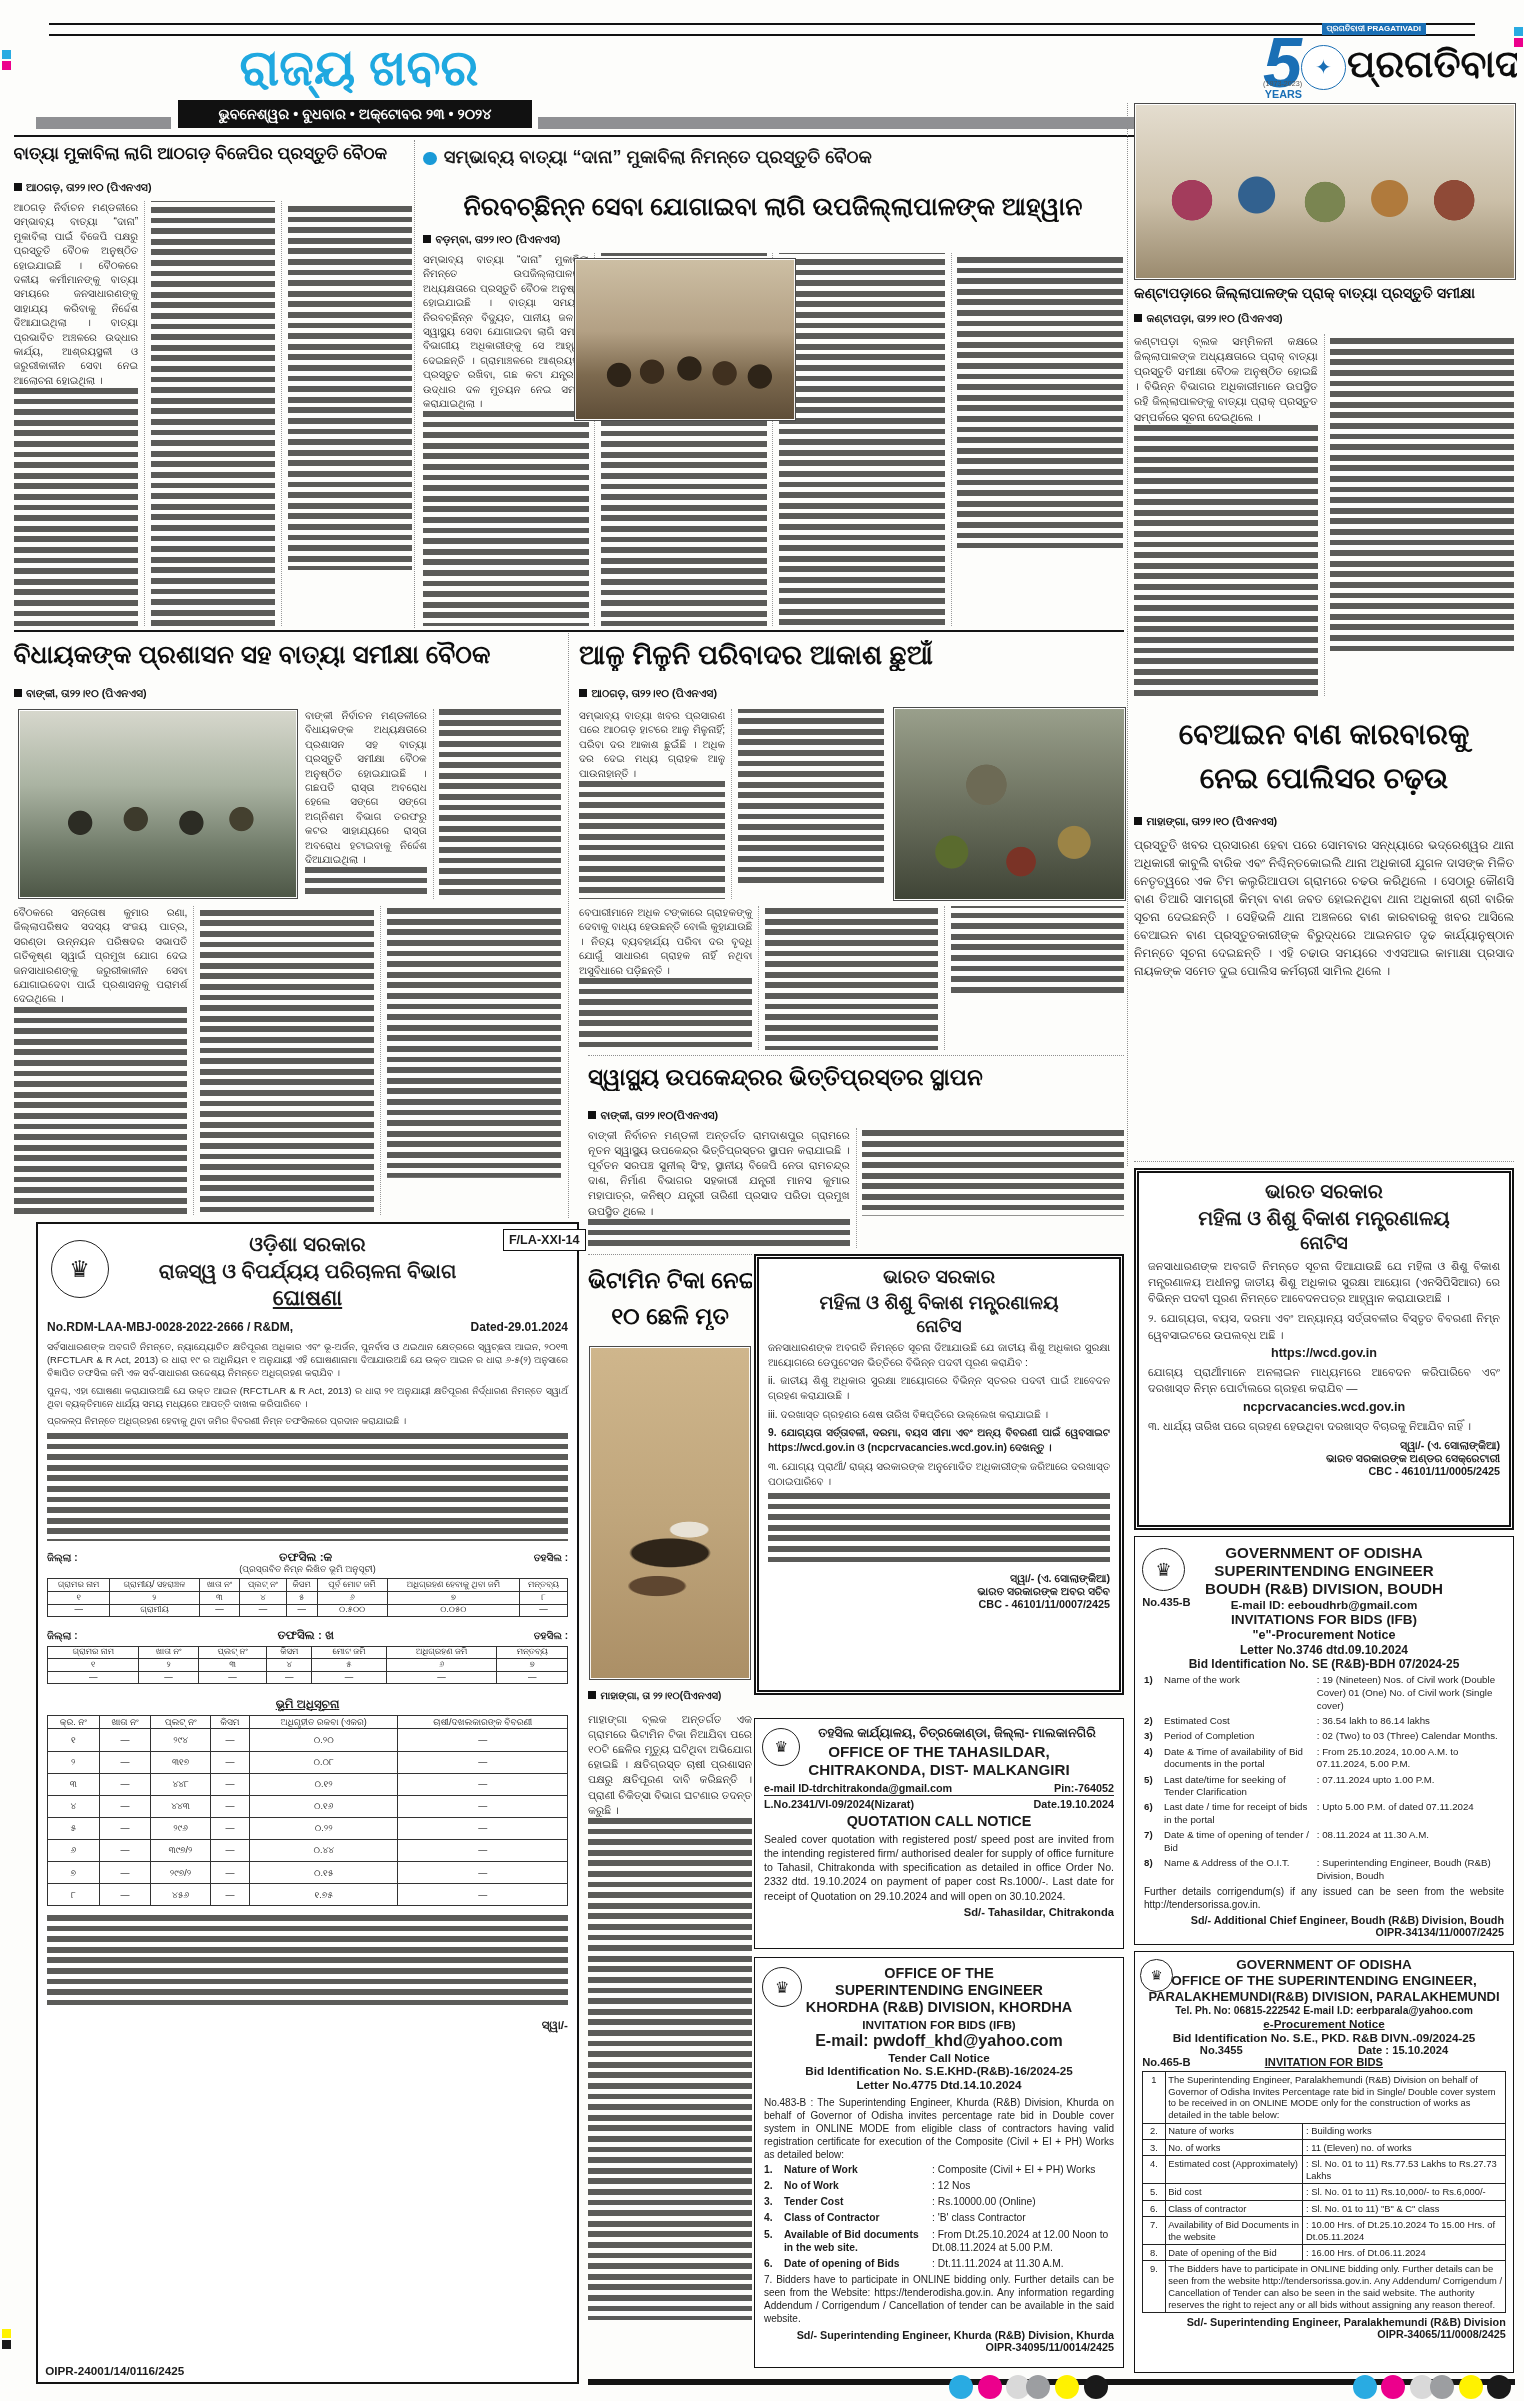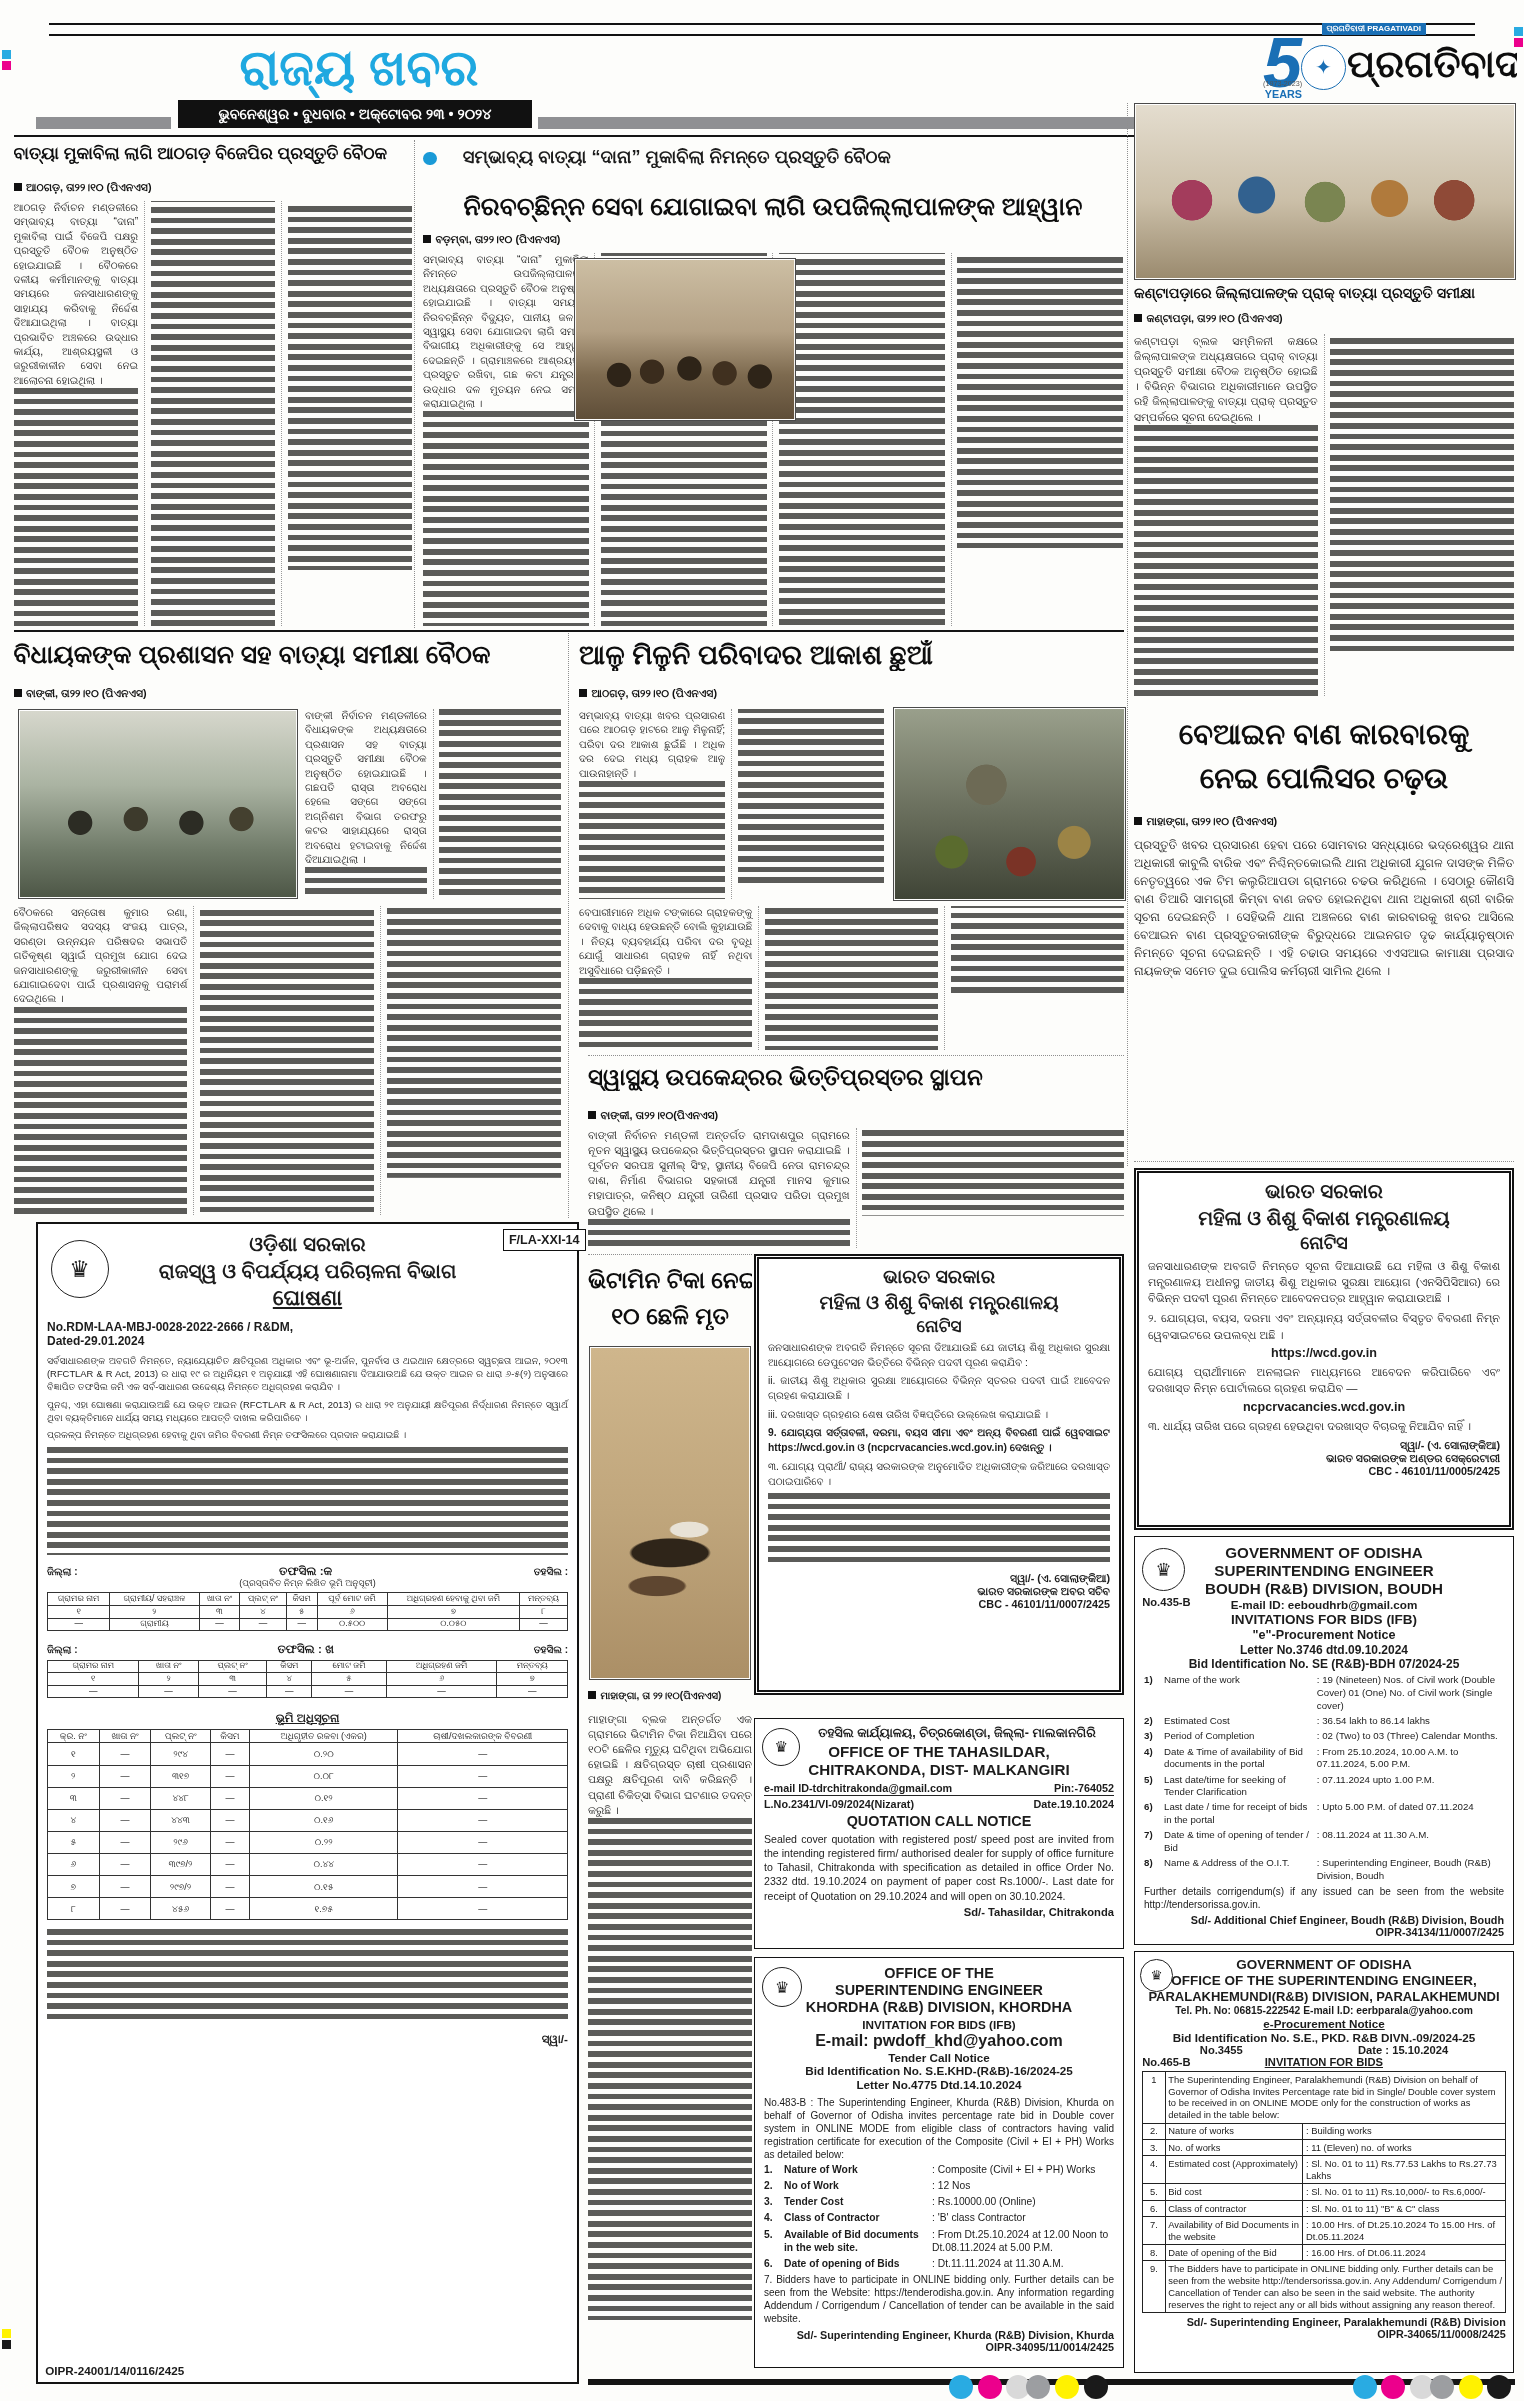--- a/index.html
+++ b/index.html
@@ -77,21 +77,21 @@
 
   <div class="abs nowrap headline" style="left:13.5px;top:144px;width:399px;font-size:17px;">ବାତ୍ୟା ମୁକାବିଲା ଲାଗି ଆଠଗଡ଼ ବିଜେପିର ପ୍ରସ୍ତୁତି ବୈଠକ</div>
   <div class="abs byline" style="left:13.5px;top:181px;"><span class="sq"></span><span>ଆଠଗଡ଼, ତା୨୨।୧୦ (ପିଏନଏସ)</span></div>
   <div class="abs body-txt cols3" style="left:13.5px;top:201px;width:399px;height:425px;">
     <span>ଆଠଗଡ଼ ନିର୍ବାଚନ ମଣ୍ଡଳୀରେ ସମ୍ଭାବ୍ୟ ବାତ୍ୟା “ଦାନା” ମୁକାବିଲା ପାଇଁ ବିଜେପି ପକ୍ଷରୁ ପ୍ରସ୍ତୁତି ବୈଠକ ଅନୁଷ୍ଠିତ ହୋଇଯାଇଛି । ବୈଠକରେ ଦଳୀୟ କର୍ମୀମାନଙ୍କୁ ବାତ୍ୟା ସମୟରେ ଜନସାଧାରଣଙ୍କୁ ସାହାଯ୍ୟ କରିବାକୁ ନିର୍ଦ୍ଦେଶ ଦିଆଯାଇଥିଲା । ବାତ୍ୟା ପ୍ରଭାବିତ ଅଞ୍ଚଳରେ ଉଦ୍ଧାର କାର୍ଯ୍ୟ, ଆଶ୍ରୟସ୍ଥଳୀ ଓ ଜରୁରୀକାଳୀନ ସେବା ନେଇ ଆଲୋଚନା ହୋଇଥିଲା ।</span>
     <div class="fill" style="height:1032px;"></div>
   </div>
   <div class="vdot" style="left:414px;top:140px;height:488px;"></div>
 
   <div class="abs nowrap" style="left:423px;top:147px;width:691px;font-size:18px;font-weight:bold;">
-    <span class="kicker-bullet"></span><span style="border-bottom:2.7px double #333;padding-bottom:3.6px;margin-left:19px;">ସମ୍ଭାବ୍ୟ ବାତ୍ୟା “ଦାନା” ମୁକାବିଲା ନିମନ୍ତେ ପ୍ରସ୍ତୁତି ବୈଠକ</span>
+    <span class="kicker-bullet"></span><span style="border-bottom:2.7px double #333;padding-bottom:3.6px;">ସମ୍ଭାବ୍ୟ ବାତ୍ୟା “ଦାନା” ମୁକାବିଲା ନିମନ୍ତେ ପ୍ରସ୍ତୁତି ବୈଠକ</span>
   </div>
   <div class="abs nowrap headline c" style="left:423px;top:192px;width:700px;font-size:25px;">ନିରବଚ୍ଛିନ୍ନ ସେବା ଯୋଗାଇବା ଲାଗି ଉପଜିଲ୍ଲାପାଳଙ୍କ ଆହ୍ୱାନ</div>
   <div class="abs byline" style="left:423px;top:233px;"><span class="sq"></span><span>ବଡ଼ମ୍ବା, ତା୨୨।୧୦ (ପିଏନଏସ)</span></div>
   <div class="abs body-txt cols4" style="left:423px;top:253px;width:700px;height:373px;">
     <span>ସମ୍ଭାବ୍ୟ ବାତ୍ୟା “ଦାନା” ମୁକାବିଲା ନିମନ୍ତେ ଉପଜିଲ୍ଲାପାଳଙ୍କ ଅଧ୍ୟକ୍ଷତାରେ ପ୍ରସ୍ତୁତି ବୈଠକ ଅନୁଷ୍ଠିତ ହୋଇଯାଇଛି । ବାତ୍ୟା ସମୟରେ ନିରବଚ୍ଛିନ୍ନ ବିଦ୍ୟୁତ, ପାନୀୟ ଜଳ ଓ ସ୍ୱାସ୍ଥ୍ୟ ସେବା ଯୋଗାଇବା ଲାଗି ସମସ୍ତ ବିଭାଗୀୟ ଅଧିକାରୀଙ୍କୁ ସେ ଆହ୍ୱାନ ଦେଇଛନ୍ତି । ଗ୍ରାମାଞ୍ଚଳରେ ଆଶ୍ରୟସ୍ଥଳୀ ପ୍ରସ୍ତୁତ ରଖିବା, ଗଛ କଟା ଯନ୍ତ୍ର ଓ ଉଦ୍ଧାର ଦଳ ମୁତୟନ ନେଇ ସମୀକ୍ଷା କରାଯାଇଥିଲା ।</span>
     <div class="fill" style="height:1256px;"></div>
   </div>
   <div class="photo" style="left:574px;top:258px;width:220px;height:161px;background:
       radial-gradient(circle at 20% 72%, #2e2418 0 11.7px, transparent 12.6px),
       radial-gradient(circle at 35% 70%, #3a2c1d 0 11.7px, transparent 12.6px),
@@ -183,21 +183,21 @@
   </div>
 
   <div class="notice" style="left:36px;top:1222px;width:543px;height:1162px;border-width:2.7px;">
     <div class="abs emblem" style="left:12.6px;top:16px;width:56px;height:56px;">
         <span style="font-size:23px;">♛</span>
       </div>
     <div class="abs b" style="right:-9px;top:5.4px;border:1.8px solid #111;background:#fff;padding:2.7px 5.4px;font-size:12.6px;">F/LA-XXI-14</div>
     <div class="c b" style="font-size:20px;margin-top:1.8px;">ଓଡ଼ିଶା ସରକାର</div>
     <div class="c b" style="font-size:20px;margin-top:3.6px;">ରାଜସ୍ୱ ଓ ବିପର୍ଯ୍ୟୟ ପରିଚାଳନା ବିଭାଗ</div>
     <div class="c b" style="font-size:21.5px;margin-top:3.6px;text-decoration:underline;">ଘୋଷଣା</div>
-    <div style="display:flex;justify-content:space-between;font-weight:bold;font-size:12px;margin-top:9px;flex-direction:column;">
+    <div style="display:flex;justify-content:space-between;font-weight:bold;font-size:12px;margin-top:9px;">
       <span>No.RDM-LAA-MBJ-0028-2022-2666 / R&amp;DM,</span>
       <span>Dated-29.01.2024</span>
     </div>
     <div style="font-size:9.4px;line-height:1.4;text-align:justify;margin-top:5.4px;">ସର୍ବସାଧାରଣଙ୍କ ଅବଗତି ନିମନ୍ତେ, ନ୍ୟାଯ୍ୟୋଚିତ କ୍ଷତିପୂରଣ ଅଧିକାର ଏବଂ ଭୂ-ଅର୍ଜନ, ପୁନର୍ବାସ ଓ ଥଇଥାନ କ୍ଷେତ୍ରରେ ସ୍ୱଚ୍ଛତା ଆଇନ, ୨୦୧୩ (RFCTLAR &amp; R Act, 2013) ର ଧାରା ୧୯ ର ଅଧିନିୟମ ୧ ଅନୁଯାୟୀ ଏହି ଘୋଷଣାନାମା ଦିଆଯାଉଅଛି ଯେ ଉକ୍ତ ଆଇନ ର ଧାରା ୬-୫(୨) ଅନୁସାରେ ବିଜ୍ଞାପିତ ତଫସିଲ ଜମି ଏକ ସର୍ବ-ସାଧାରଣ ଉଦ୍ଦେଶ୍ୟ ନିମନ୍ତେ ଅଧିଗ୍ରହଣ କରାଯିବ ।</div>
     <div style="font-size:9.4px;line-height:1.4;text-align:justify;margin-top:4.5px;">ପୁନଶ୍ଚ, ଏହା ଘୋଷଣା କରାଯାଉଅଛି ଯେ ଉକ୍ତ ଆଇନ (RFCTLAR &amp; R Act, 2013) ର ଧାରା ୨୧ ଅନୁଯାୟୀ କ୍ଷତିପୂରଣ ନିର୍ଦ୍ଧାରଣ ନିମନ୍ତେ ସ୍ୱାର୍ଥ ଥିବା ବ୍ୟକ୍ତିମାନେ ଧାର୍ଯ୍ୟ ସମୟ ମଧ୍ୟରେ ଆପତ୍ତି ଦାଖଲ କରିପାରିବେ ।</div>
     <div style="font-size:9.4px;line-height:1.4;text-align:justify;margin-top:4.5px;">ପ୍ରକଳ୍ପ ନିମନ୍ତେ ଅଧିଗ୍ରହଣ ହେବାକୁ ଥିବା ଜମିର ବିବରଣୀ ନିମ୍ନ ତଫସିଲରେ ପ୍ରଦାନ କରାଯାଇଛି ।</div>
     <div class="fill" style="height:108px;margin-top:5.4px;"></div>
 
     <div style="display:flex;justify-content:space-between;align-items:flex-end;margin-top:9px;font-size:10px;font-weight:bold;">
       <span>ଜିଲ୍ଲା :</span>

